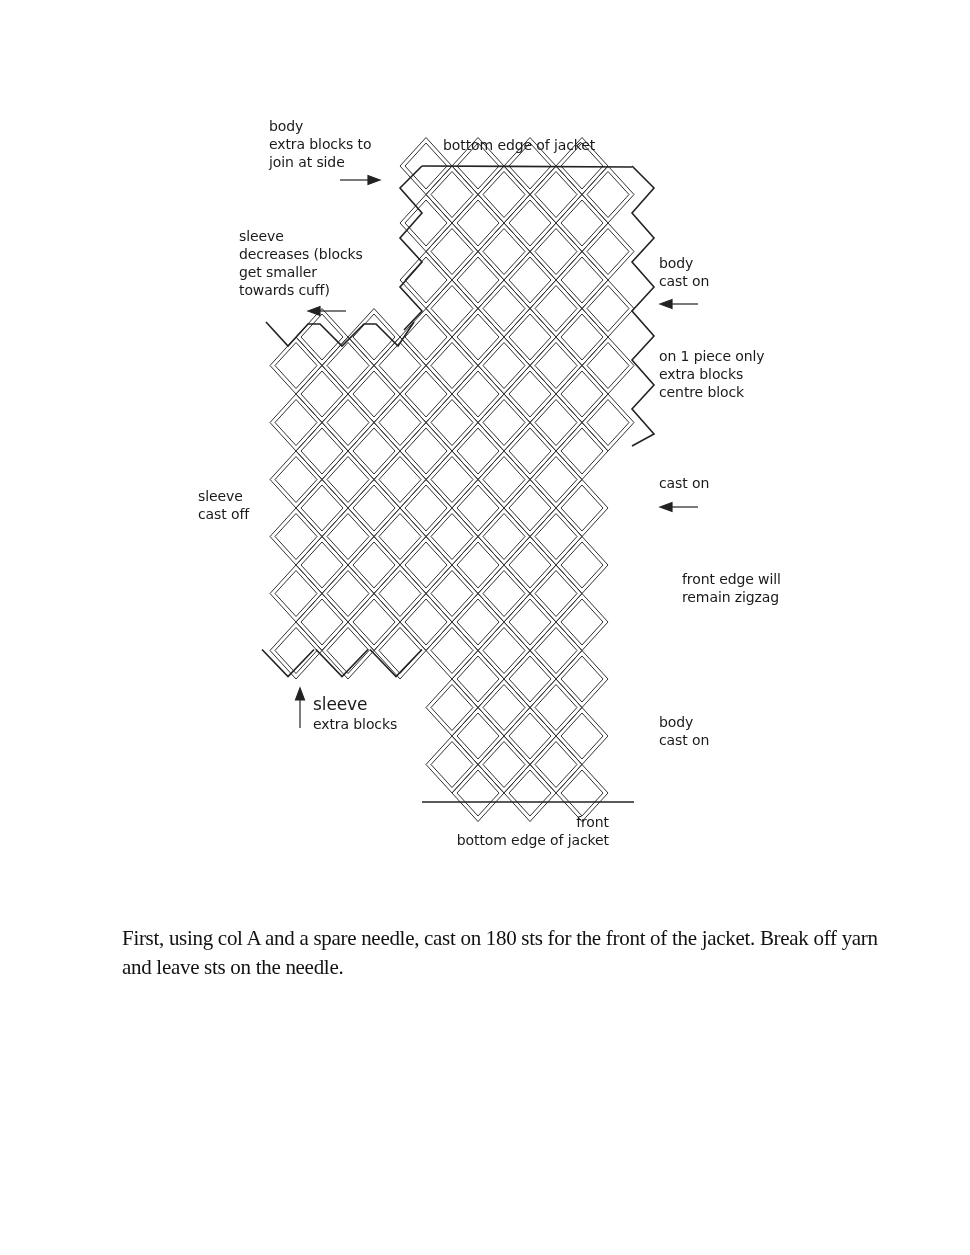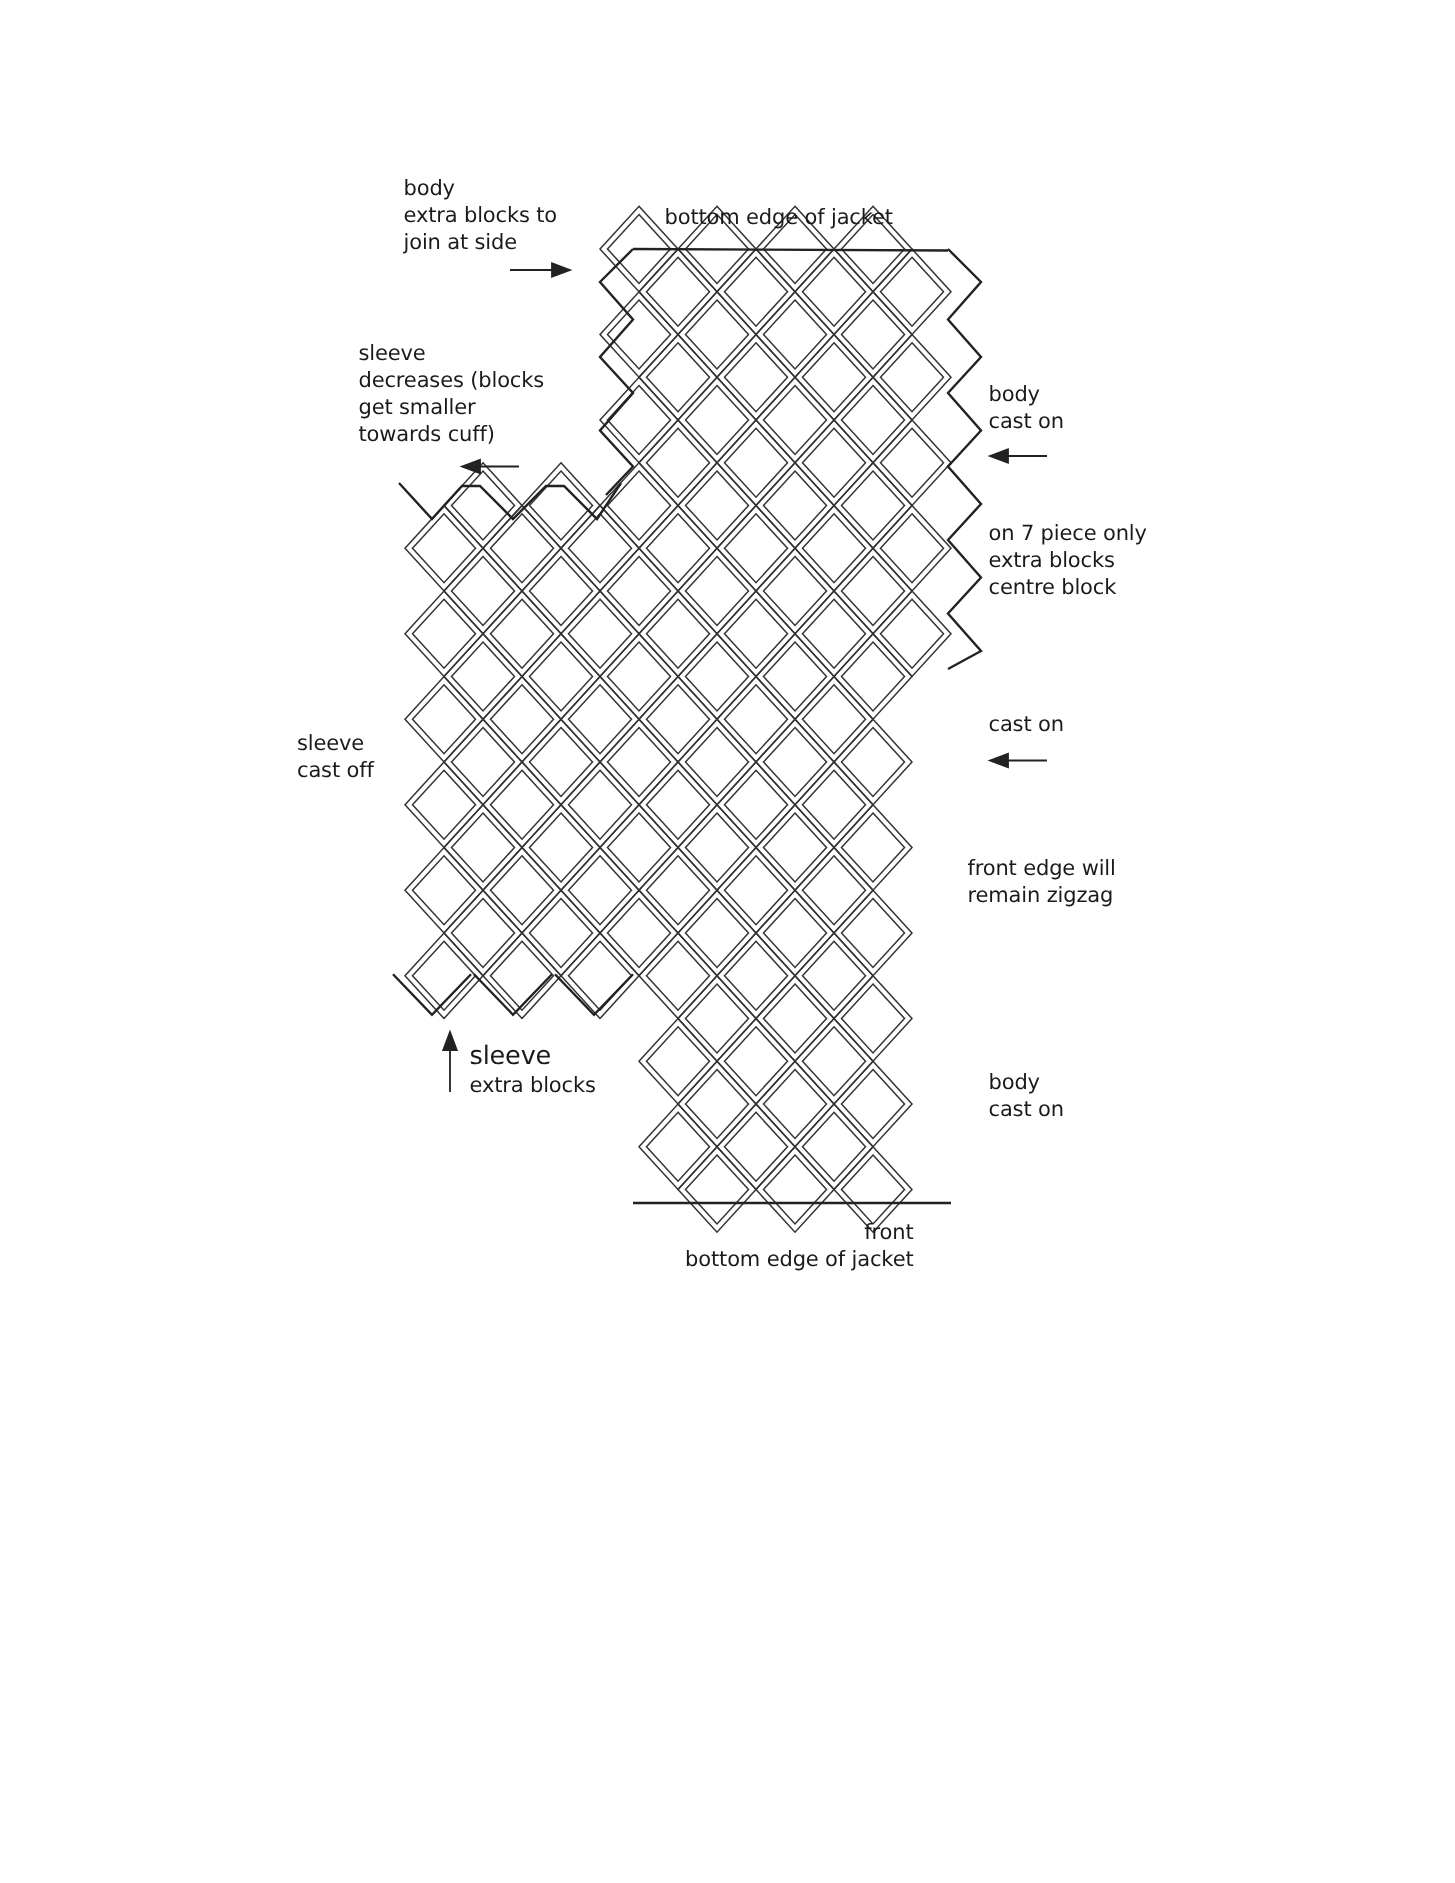--- a/index.html
+++ b/index.html
@@ -283,32 +283,33 @@
   <div class="lbl" style="left:269px; top:117px;">body
 extra blocks to
 join at side</div>
   <div class="lbl" style="left:443px; top:136px;">bottom edge of jacket</div>
   <div class="lbl" style="left:239px; top:227px;">sleeve
 decreases (blocks
 get smaller
 towards cuff)</div>
   <div class="lbl" style="left:659px; top:254px;">body
 cast on</div>
-  <div class="lbl" style="left:659px; top:347px;">on 7 piece only
+  <div class="lbl" style="left:659px; top:347px;">on 1 piece only
 extra blocks
 centre block</div>
   <div class="lbl" style="left:659px; top:474px;">cast on</div>
   <div class="lbl" style="left:198px; top:487px;">sleeve
 cast off</div>
-  <div class="lbl" style="left:645px; top:570px;">front edge will
+  <div class="lbl" style="left:682px; top:570px;">front edge will
 remain zigzag</div>
   <div class="lbl big" style="left:313px; top:694px;">sleeve</div>
   <div class="lbl" style="left:313px; top:715px;">extra blocks</div>
   <div class="lbl" style="left:659px; top:713px;">body
 cast on</div>
   <div class="lbl" style="left:443px; top:813px; text-align:right; width:166px;">front
 bottom edge of jacket</div>
 
 
   <div class="body-text">
+    <p>First, using col A and a spare needle, cast on 180 sts for the front of the jacket. Break off yarn and leave sts on the needle.</p>
   </div>
 
 </div>
 
 </body></html>

